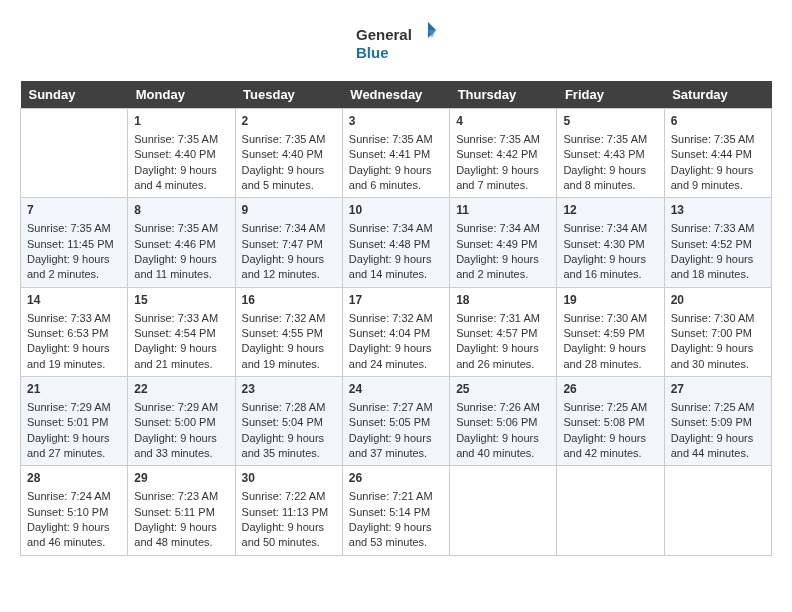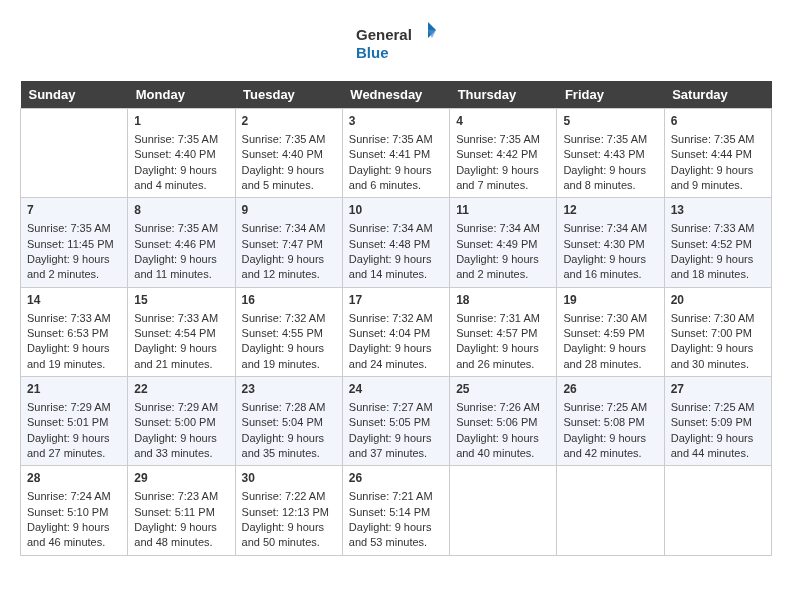--- a/index.html
+++ b/index.html
@@ -311,21 +311,21 @@
         <td>
           <span class="day-num">29</span>
           <div>Sunrise: 7:23 AM</div>
           <div>Sunset: 5:11 PM</div>
           <div>Daylight: 9 hours</div>
           <div>and 48 minutes.</div>
         </td>
         <td>
           <span class="day-num">30</span>
           <div>Sunrise: 7:22 AM</div>
-          <div>Sunset: 12:13 PM</div>
+          <div>Sunset: 11:13 PM</div>
           <div>Daylight: 9 hours</div>
           <div>and 50 minutes.</div>
         </td>
         <td>
           <span class="day-num">26</span>
           <div>Sunrise: 7:21 AM</div>
           <div>Sunset: 5:14 PM</div>
           <div>Daylight: 9 hours</div>
           <div>and 53 minutes.</div>
         </td>

